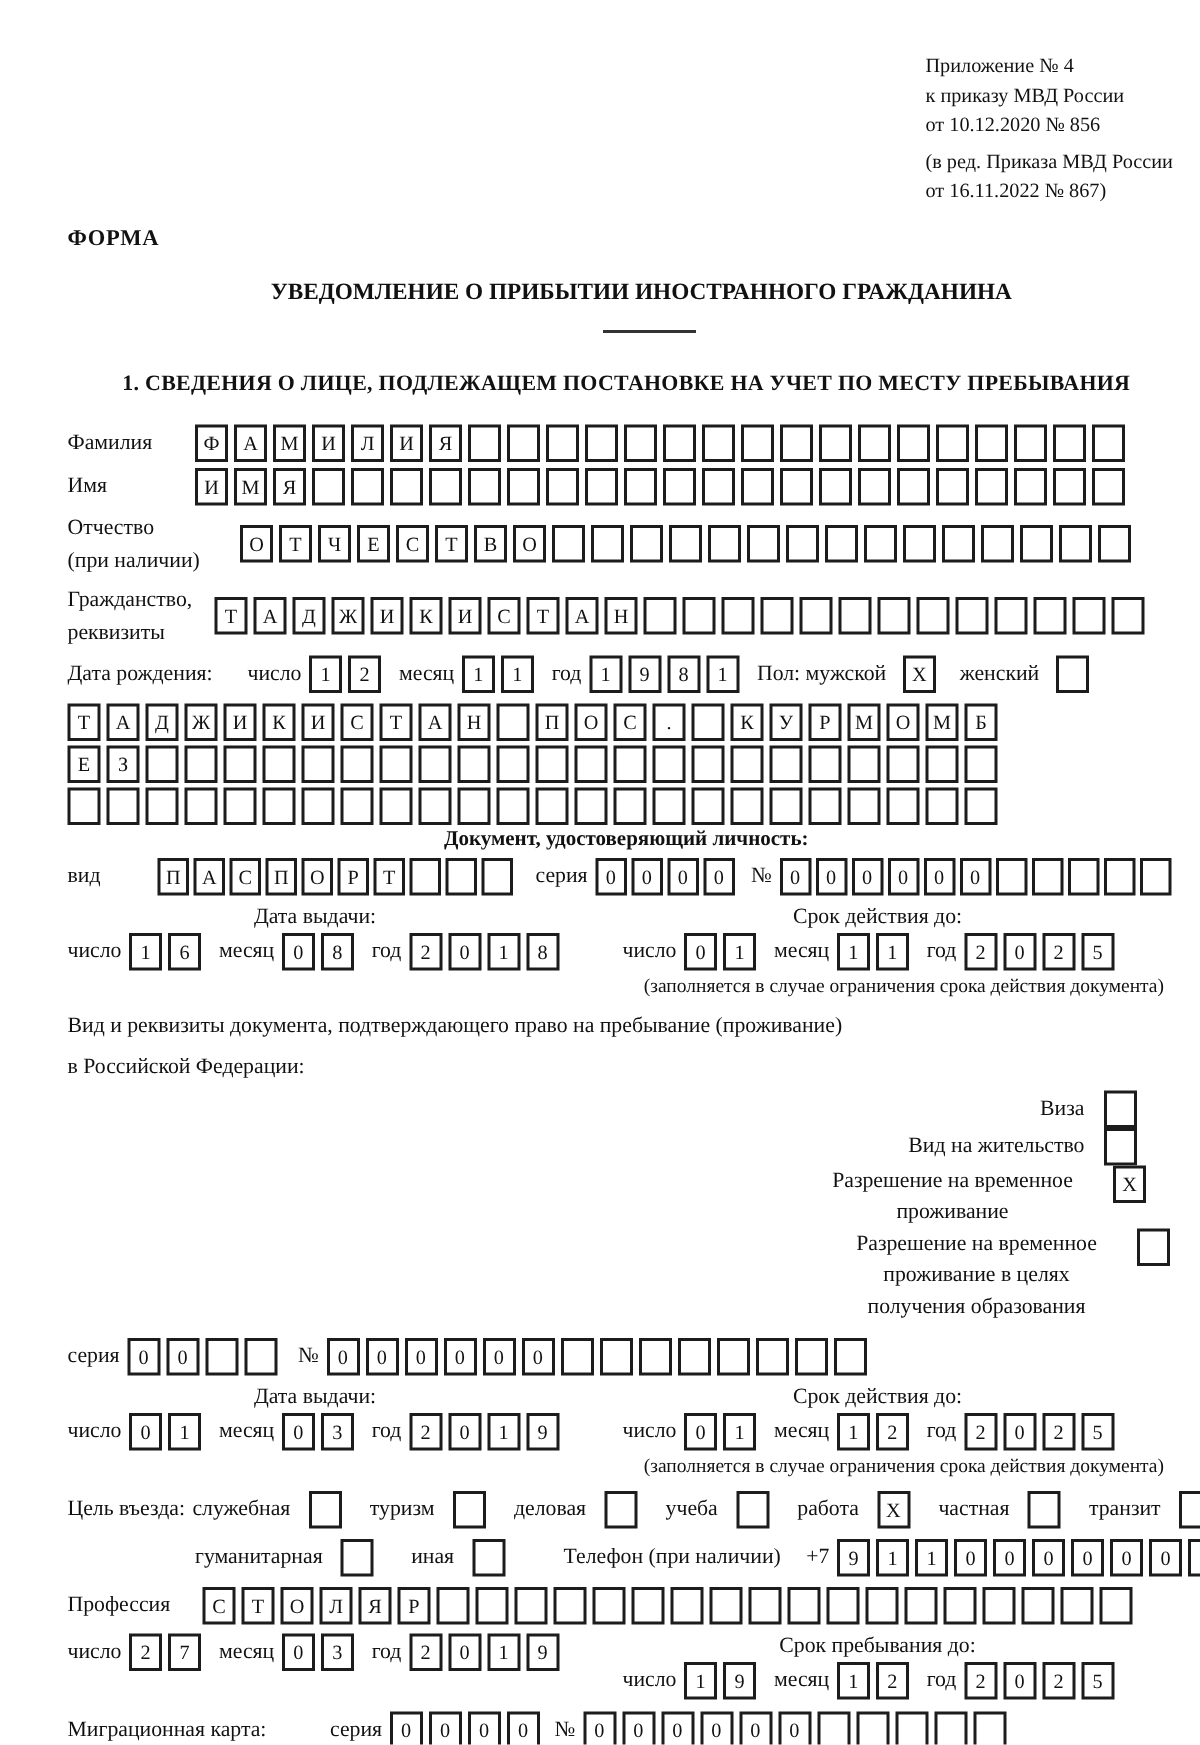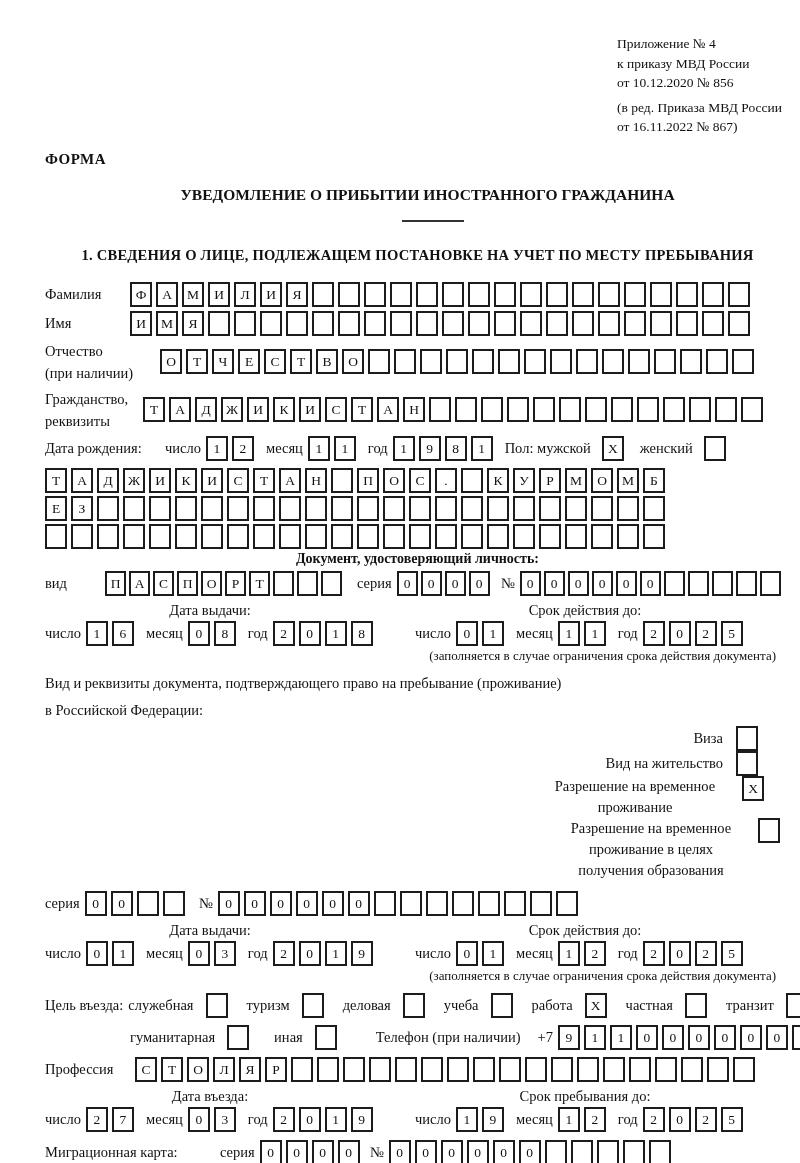--- a/index.html
+++ b/index.html
@@ -596,21 +596,20 @@
         <span class="cell"></span>
         <span class="cell"></span>
         <span class="cell"></span>
         <span class="cell"></span>
         <span class="cell"></span>
       </span>
   </div>
 
   <div class="duo" style="margin-bottom:8px;">
     <div class="dcol left">
-      <div class="dhead">Дата въезда:</div>
       <div class="dgrp">
         <span class="dl">число</span>
         <span class="boxes">
             <span class="cell">2</span>
             <span class="cell">7</span>
           </span>
         <span class="dl ml8">месяц</span>
         <span class="boxes">
             <span class="cell">0</span>
             <span class="cell">3</span>

